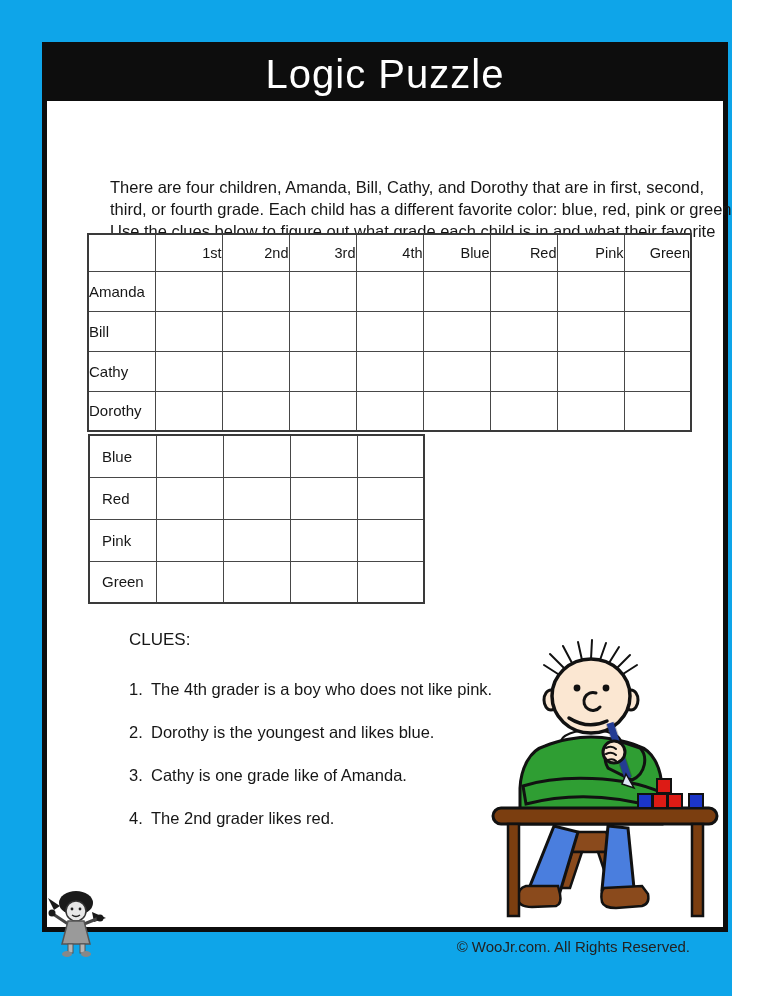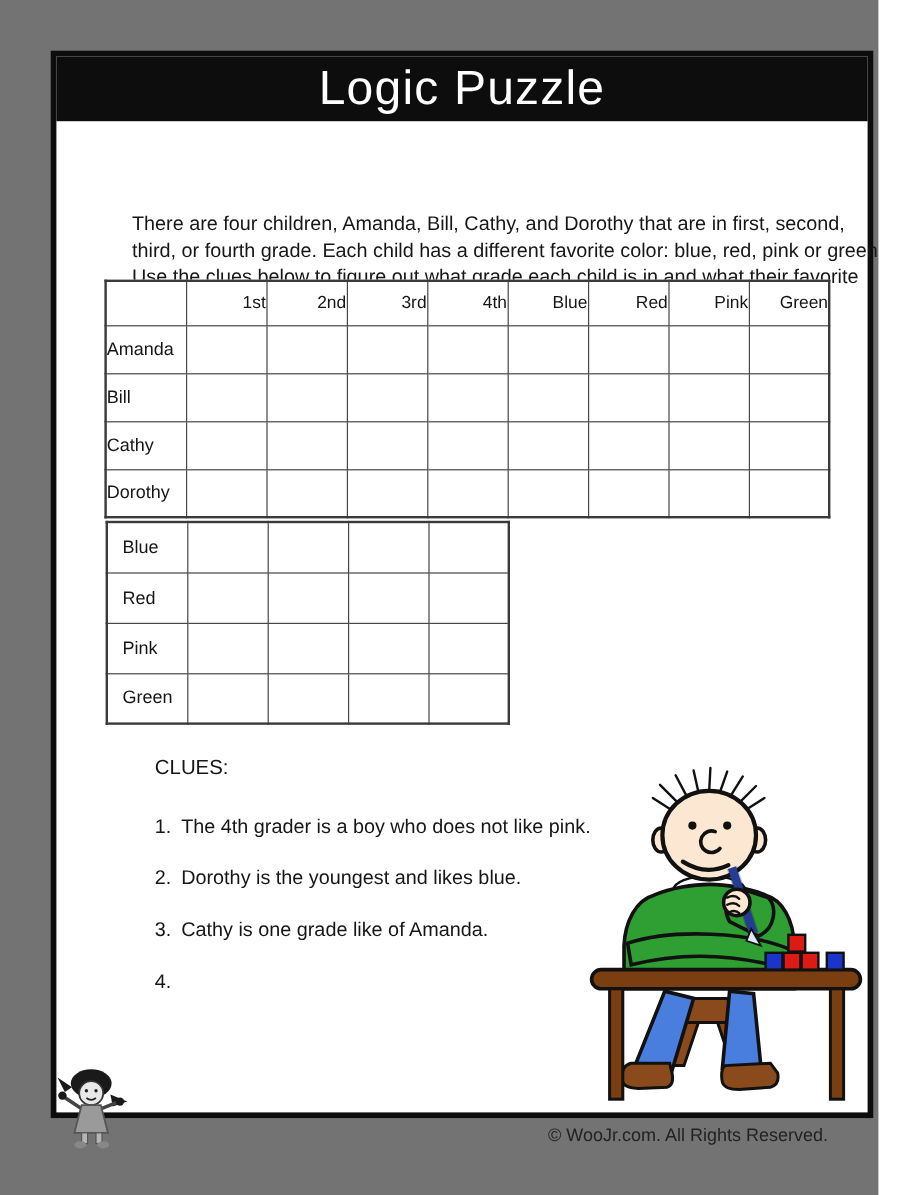--- a/index.html
+++ b/index.html
@@ -1,17 +1,17 @@
 <!DOCTYPE html>
 <html><head>
 <meta charset="utf-8">
 <style>
   html,body{margin:0;padding:0;background:#fff;}
   .page{
-    position:relative;width:732px;height:996px;background:#737373;
+    position:relative;width:732px;height:996px;background:#0ea5e9;
     font-family:"Liberation Sans", sans-serif;color:#1a1a1a;overflow:hidden;
   }
   
   .frame{
     position:absolute;left:42px;top:42px;width:686px;height:890px;
     box-sizing:border-box;border:5px solid #0d0d0d;background:#fff;
   }
   .titlebar{
     width:100%;height:54px;background:#0d0d0d;color:#fff;
     display:flex;align-items:center;justify-content:center;
@@ -162,20 +162,21 @@
     <div class="clue">
       <span class="num">2.</span>
       <span class="txt">Dorothy is the youngest and likes blue.</span>
     </div>
     <div class="clue">
       <span class="num">3.</span>
       <span class="txt">Cathy is one grade like of Amanda.</span>
     </div>
     <div class="clue">
       <span class="num">4.</span>
+      <span class="txt">The 2nd grader likes red.</span>
     </div>
   </div>
 
   <svg class="boy" viewBox="0 0 232 292">
 
     <ellipse cx="101" cy="106" rx="30" ry="12" fill="#ffffff" stroke="#111" stroke-width="2"></ellipse>
 
     <path d="M55,110 C40,114 31,132 30,152 L30,188 L172,188 L172,152 C171,130 162,114 148,110 C134,104 114,101 101,101 C88,101 69,104 55,110 Z" stroke="#111" stroke-width="3" fill="#2F9E33"></path>
 
     <path d="M33,150 C70,138 135,140 170,156 L168,172 C120,158 75,158 36,168 Z" stroke="#111" stroke-width="3" fill="#2F9E33"></path>

